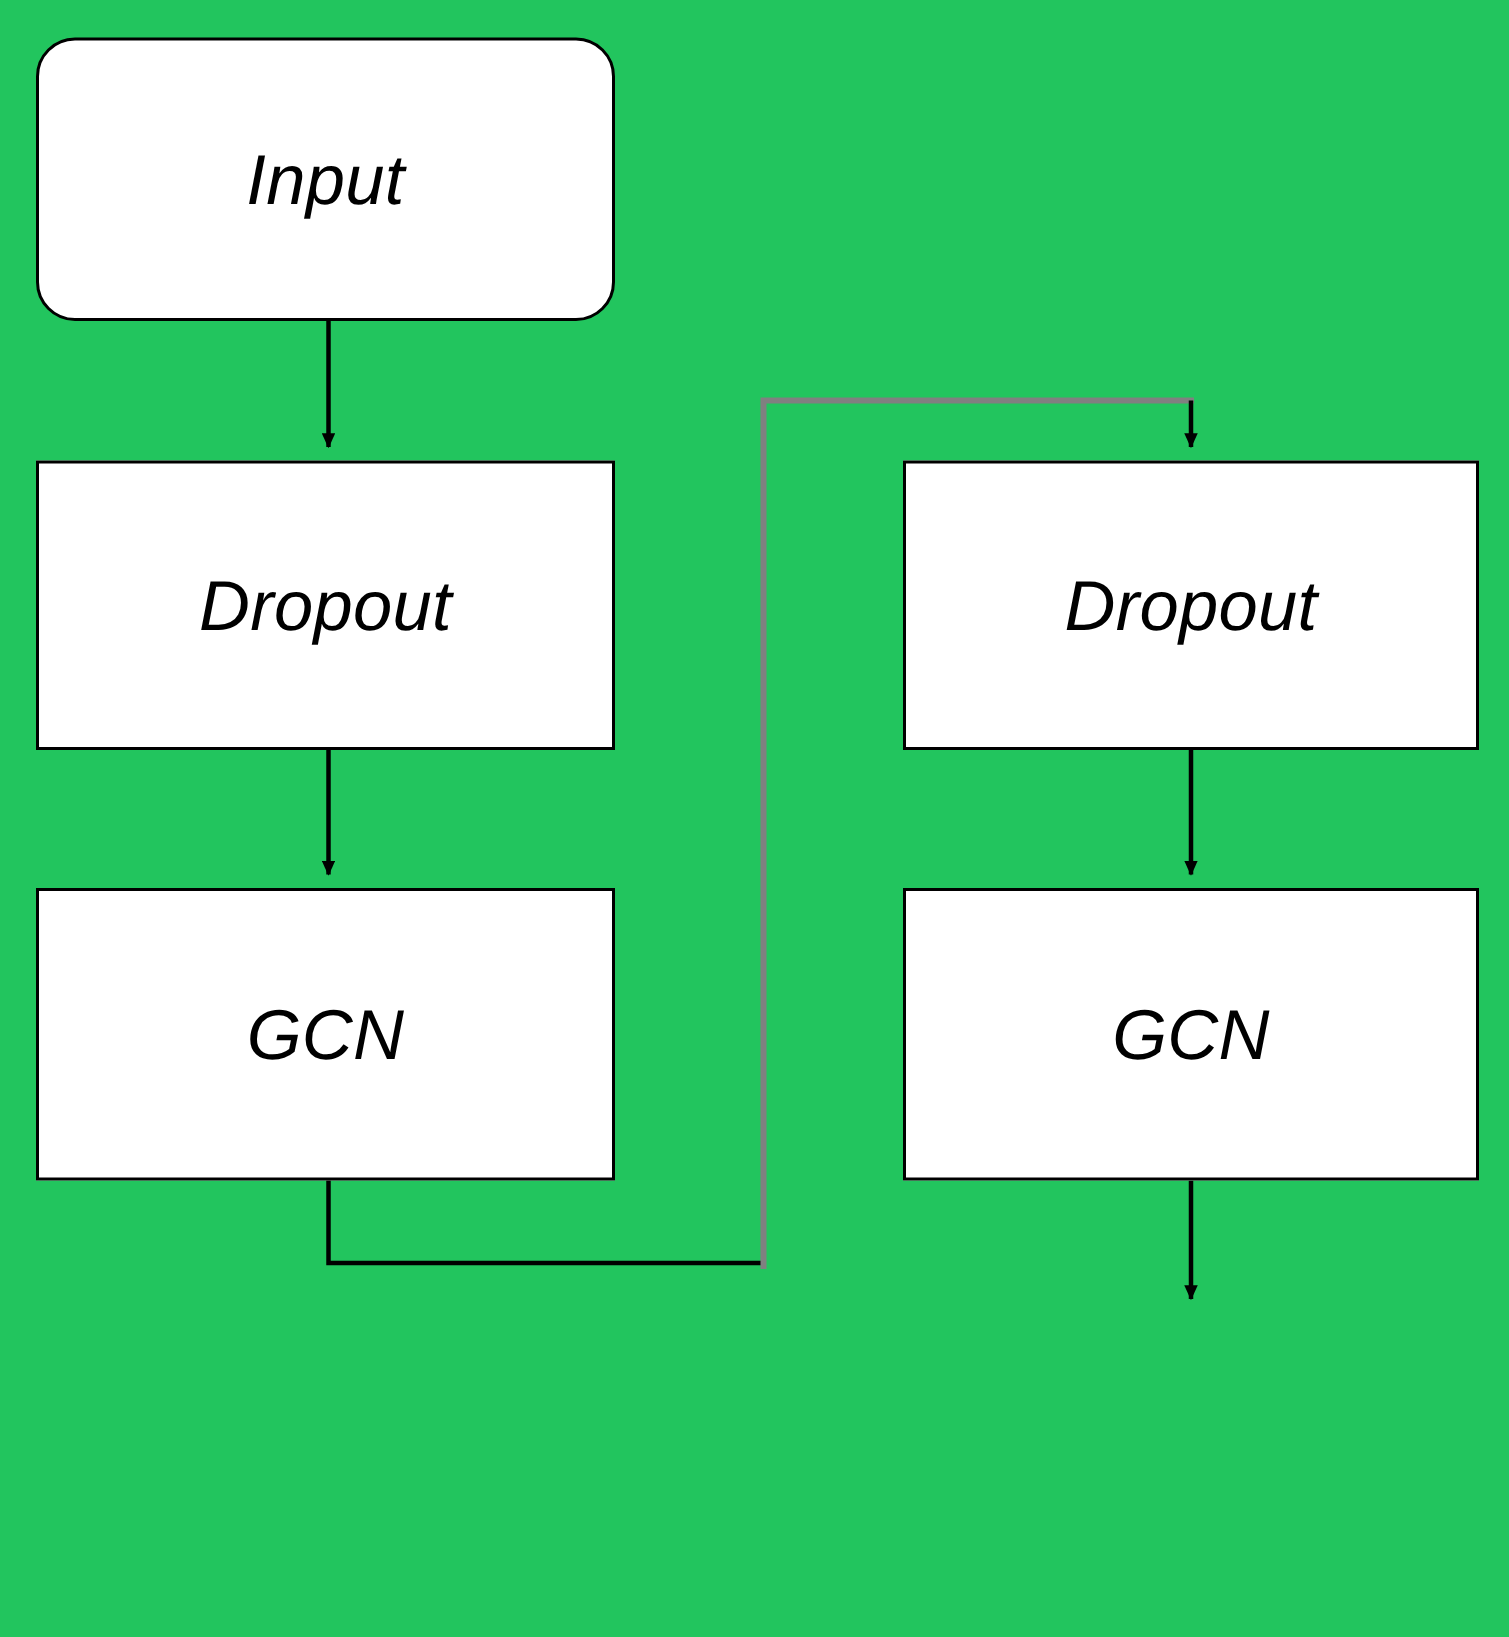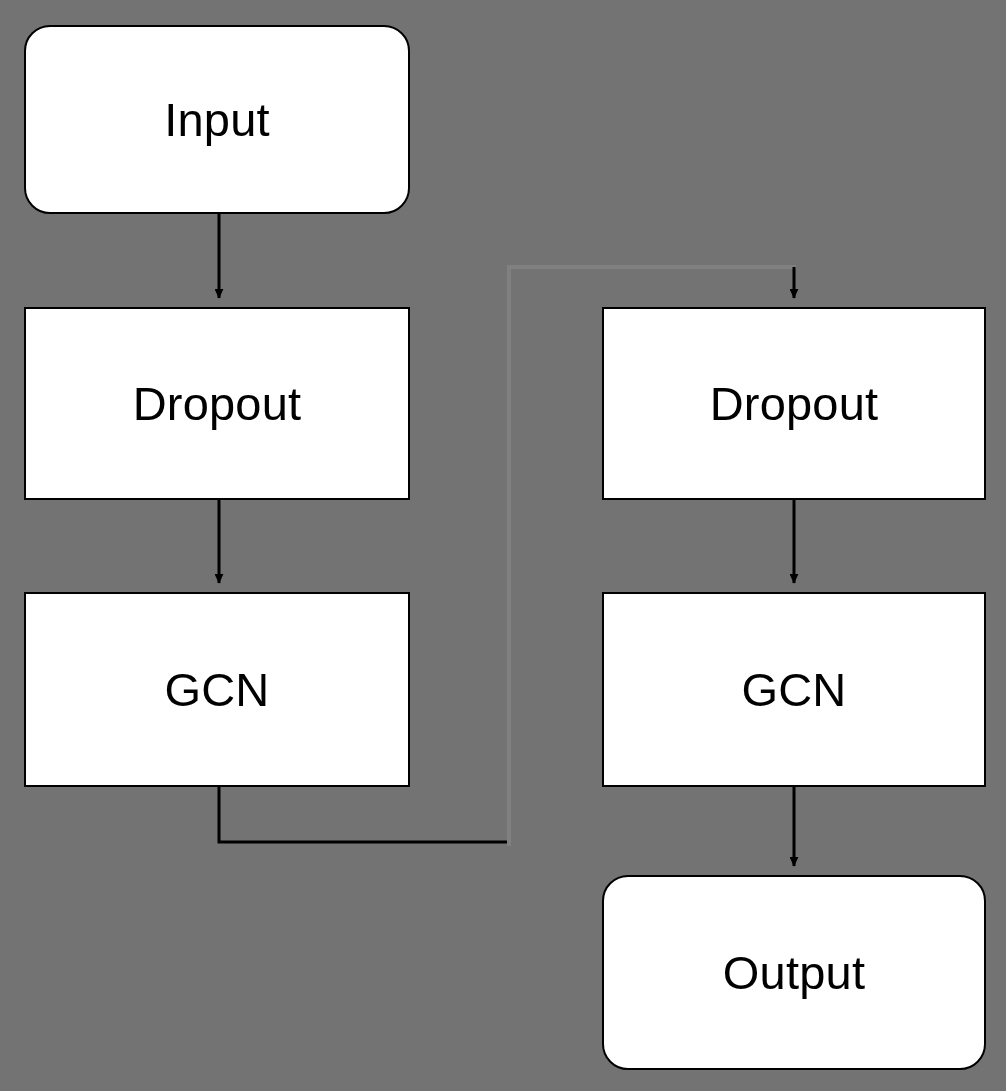--- a/index.html
+++ b/index.html
@@ -8,22 +8,23 @@
     padding: 0;
     background: #ffffff;
   }
   body {
     font-family: "Liberation Sans", sans-serif;
   }
   #diagram-canvas {
     position: relative;
     width: 1006px;
     height: 1091px;
-    background: #737373;
+    background: #22c55e;
     overflow: hidden;
+    font-style: italic;
   }
   #flow-svg {
     position: absolute;
     left: 0;
     top: 0;
     width: 1006px;
     height: 1091px;
   }
   .node {
     position: absolute;
@@ -108,17 +109,14 @@
   </div>
 
   <div class="node" id="node-dropout-2">
     <span class="node-label">Dropout</span>
   </div>
 
   <div class="node" id="node-gcn-2">
     <span class="node-label">GCN</span>
   </div>
 
-  <div class="node rounded" id="node-output">
-    <span class="node-label">Output</span>
-  </div>
 
 </div>
 
 </body></html>

